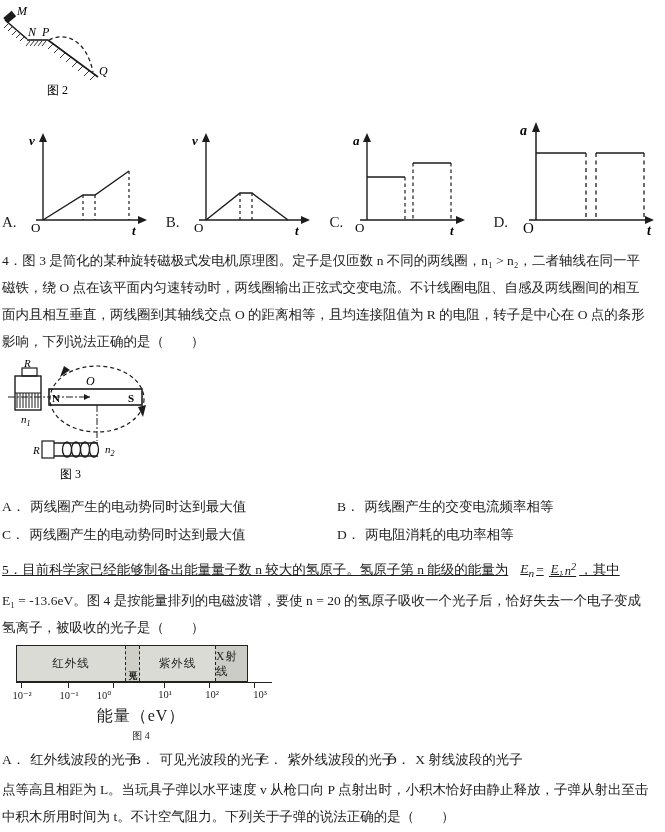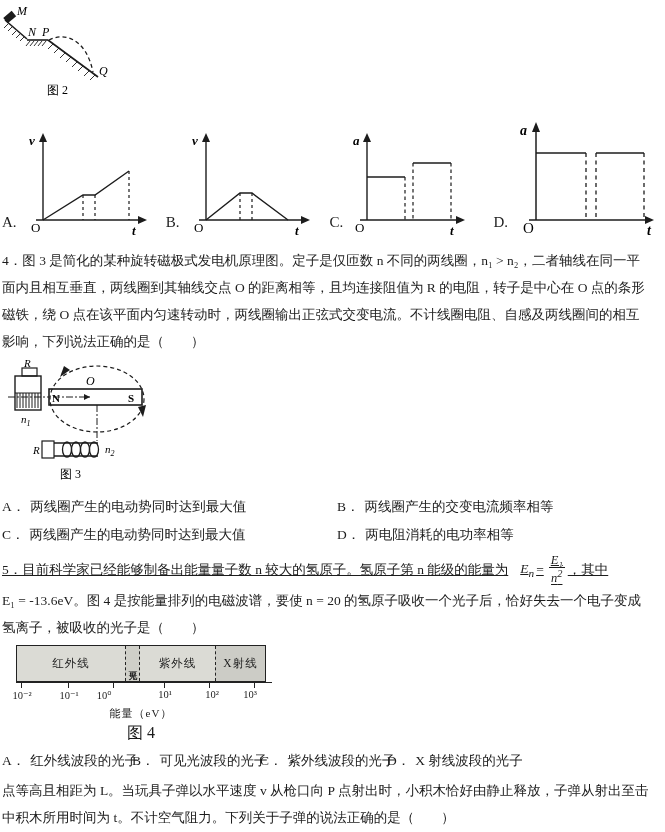--- a/index.html
+++ b/index.html
@@ -16,37 +16,37 @@
   
   .opt-row{display:flex;font-size:13.5px;line-height:28px;}
   .opt{display:flex;white-space:nowrap;}
   .opt .lab{margin-right:5px;}
   .opt-w{width:335px;}
   .opt-q5-a{width:130px;}
   .opt-q5-b{width:128px;}
   .opt-q5-c{width:127px;}
   
   .q5line1{display:flex;align-items:center;white-space:nowrap;height:34px;font-size:13.5px;text-decoration:underline;}
-  .frac{display:inline-flex;flex-direction:column;align-items:center;font-style:italic;font-size:12.5px;line-height:1.1;margin:0 3px;vertical-align:middle;}
+  .frac{display:inline-flex;align-items:center;font-style:italic;font-size:12.5px;line-height:1.1;margin:0 3px;vertical-align:middle;}
   .frac .num{border-bottom:1px solid #1c1c1c;padding:0 2px;}
   .fvar{font-style:italic;margin-left:12px;}
   
   .fig4{margin:4px 0 0 6px;width:292px;font-size:11px;}
-  .spec-band{position:relative;display:flex;width:250px;height:37px;margin-left:8px;border:1px solid #222;background:#dbdbd5;box-sizing:border-box;}
+  .spec-band{position:relative;display:flex;width:232px;height:37px;margin-left:8px;border:1px solid #222;background:#dbdbd5;box-sizing:border-box;}
   .spec-region{display:flex;align-items:center;justify-content:center;font-size:11.5px;letter-spacing:1px;box-sizing:border-box;}
   .spec-ir{width:108px;}
   .spec-vis{width:15px;border-left:1px dashed #222;border-right:1px dashed #222;background:#cfcfc8;writing-mode:vertical-rl;letter-spacing:0;font-size:9px;line-height:15px;text-align:center;}
   .spec-uv{width:75px;}
   .spec-x{flex:1;border-left:1px dashed #222;background:#ccccc6;}
   .spec-axis{position:relative;width:256px;height:6px;margin-left:8px;border-top:1.4px solid #222;}
   .spec-tick{position:absolute;top:0;width:1.4px;height:5px;background:#222;}
   .spec-ticklabels{position:relative;width:256px;height:14px;margin-left:8px;}
   .spec-ticklabel{position:absolute;top:0;transform:translateX(-50%);font-size:10.5px;white-space:nowrap;}
-  .spec-xlabel{width:250px;margin-left:8px;text-align:center;font-size:11px;letter-spacing:1px;margin-top:3px;}
-  .fig4-caption{width:250px;margin-left:8px;text-align:center;font-size:16px;margin-top:2px;}
+  .spec-xlabel{width:250px;margin-left:8px;text-align:center;font-size:16px;letter-spacing:1px;margin-top:3px;}
+  .fig4-caption{width:250px;margin-left:8px;text-align:center;font-size:10px;margin-top:2px;}
 </style>
 </head>
 <body>
 
 <div class="page">
 
   
   <svg width="140" height="97" viewBox="0 0 140 97">
     <g stroke="#1c1c1c" stroke-width="1.6" fill="none">
       <line x1="3" y1="18" x2="25" y2="37"></line>
@@ -167,22 +167,22 @@
         <text x="10" y="20" font-size="14" font-style="italic" font-weight="bold">a</text>
         <text x="13" y="118" font-size="15">O</text>
         <text x="137" y="120" font-size="14" font-style="italic" font-weight="bold">t</text>
       </svg>
     </div>
   </div>
 
   
   <div class="qtext" style="margin-top:8px;">
     <div class="qline">4．图 3 是简化的某种旋转磁极式发电机原理图。定子是仅匝数 n 不同的两线圈，n₁ &gt; n₂，二者轴线在同一平</div>
+    <div class="qline">磁铁，绕 O 点在该平面内匀速转动时，两线圈输出正弦式交变电流。不计线圈电阻、自感及两线圈间的相互</div>
     <div class="qline">面内且相互垂直，两线圈到其轴线交点 O 的距离相等，且均连接阻值为 R 的电阻，转子是中心在 O 点的条形</div>
-    <div class="qline">磁铁，绕 O 点在该平面内匀速转动时，两线圈输出正弦式交变电流。不计线圈电阻、自感及两线圈间的相互</div>
     <div class="qline">影响，下列说法正确的是（　　）</div>
   </div>
 
   
   <svg width="175" height="128" viewBox="0 0 175 128" style="margin:2px 0 0 4px;">
 
     <text x="18" y="10" font-size="11" font-style="italic">R</text>
     <rect x="16" y="11" width="15" height="8" fill="none" stroke="#1c1c1c" stroke-width="1.2"></rect>
     <rect x="9" y="19" width="26" height="34" fill="none" stroke="#1c1c1c" stroke-width="1.4"></rect>
     <g stroke="#1c1c1c" stroke-width="1">
@@ -286,21 +286,21 @@
       <div class="spec-tick" style="left:148px;"></div>
       <div class="spec-tick" style="left:193px;"></div>
       <div class="spec-tick" style="left:238px;"></div>
     </div>
     <div class="spec-ticklabels">
       <span class="spec-ticklabel" style="left:6px;">10⁻²</span>
       <span class="spec-ticklabel" style="left:53px;">10⁻¹</span>
       <span class="spec-ticklabel" style="left:88px;text-align:center;">10⁰</span>
       <span class="spec-ticklabel" style="left:149px;">10¹</span>
       <span class="spec-ticklabel" style="left:196px;">10²</span>
-      <span class="spec-ticklabel" style="left:234px;">10³</span>
+      <span class="spec-ticklabel" style="left:244px;">10³</span>
     </div>
     <div class="spec-xlabel">能量（eV）</div>
     <div class="fig4-caption">图 4</div>
   </div>
 
   
   <div class="opt-row" style="margin-top:3px;">
     <div class="opt opt-q5-a">
       <span class="lab">A．</span>
       <span>红外线波段的光子</span>

